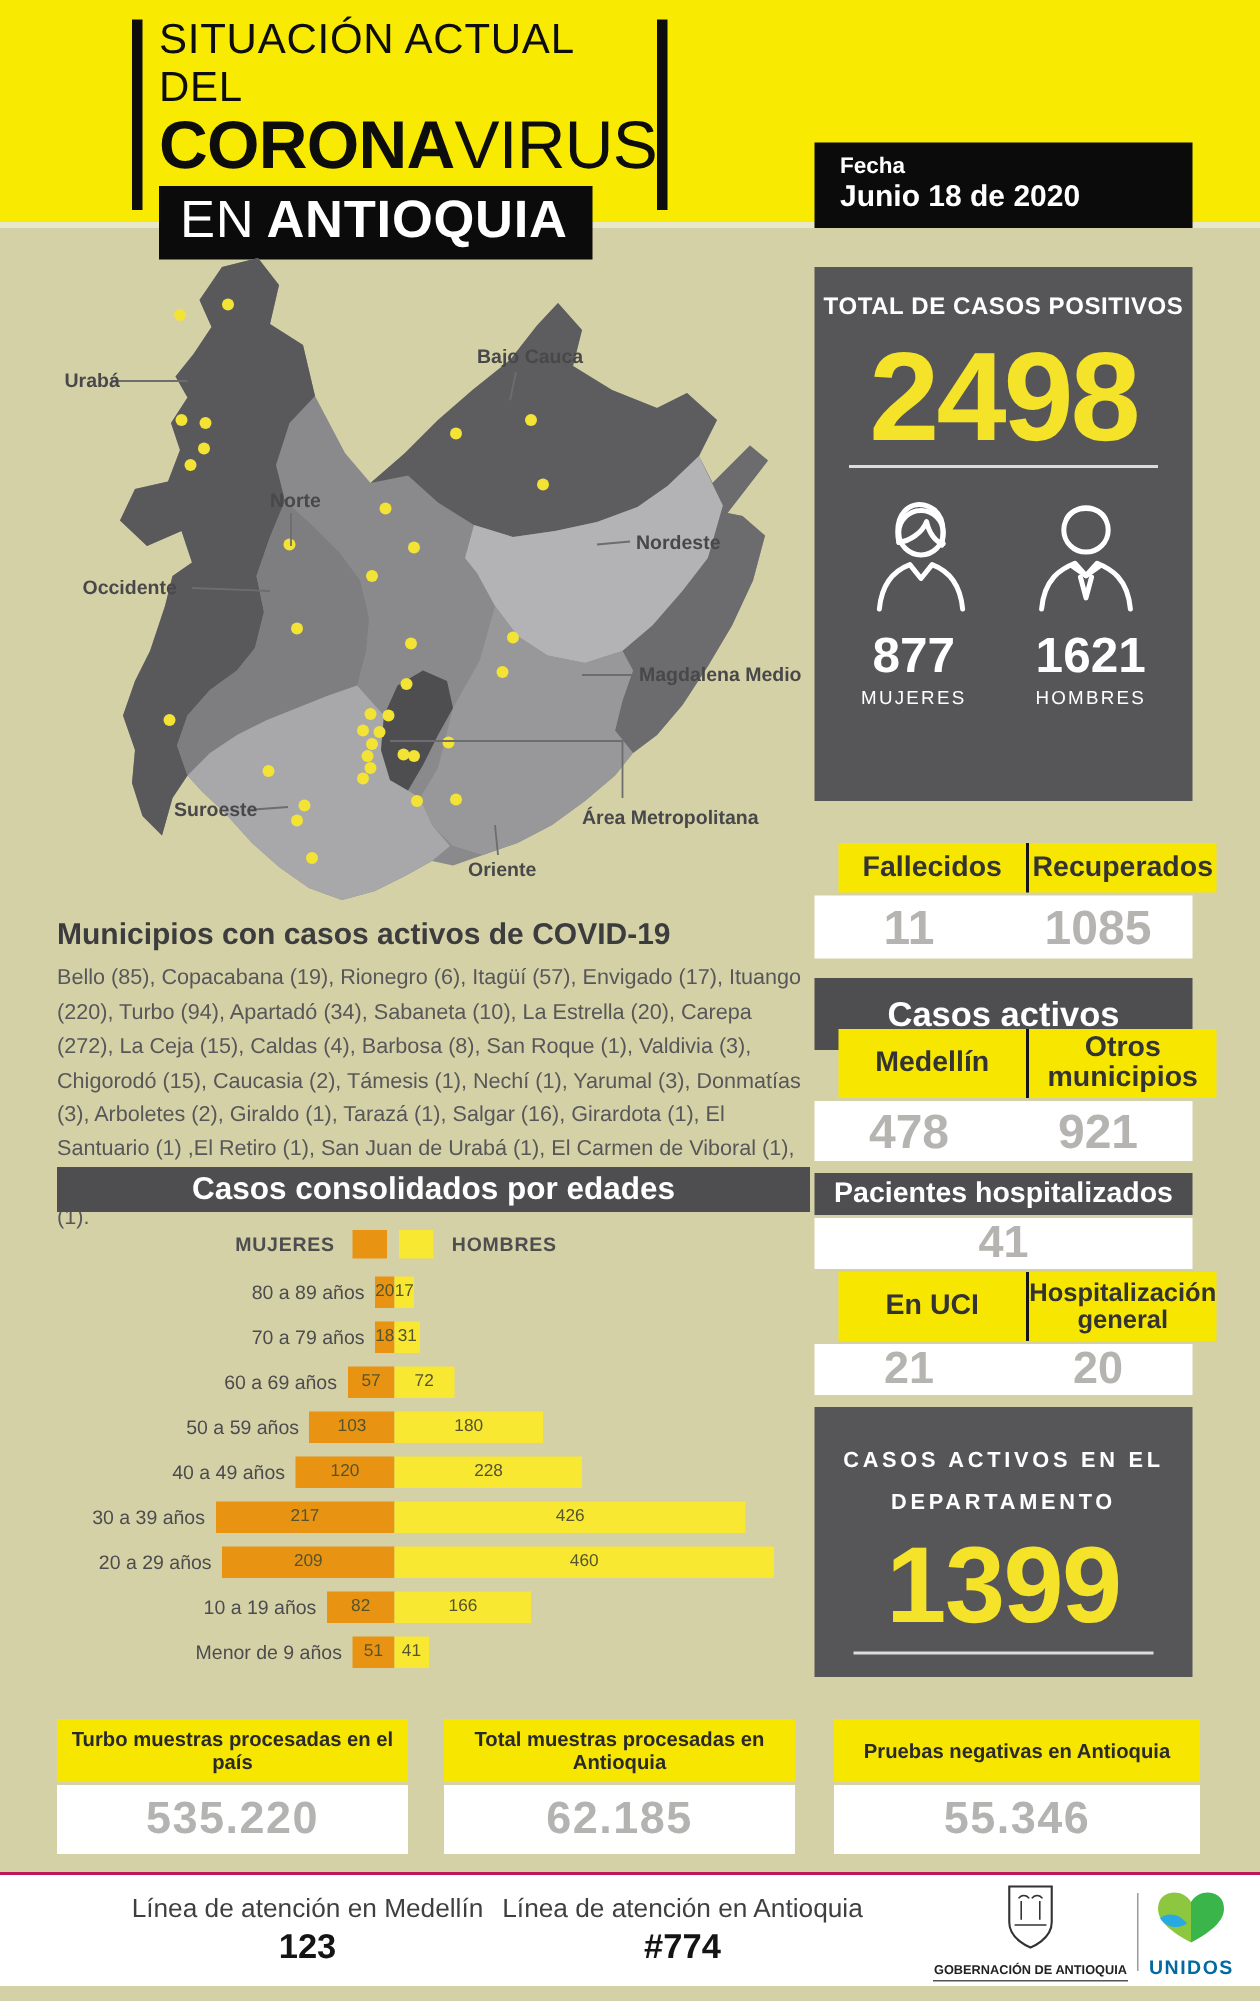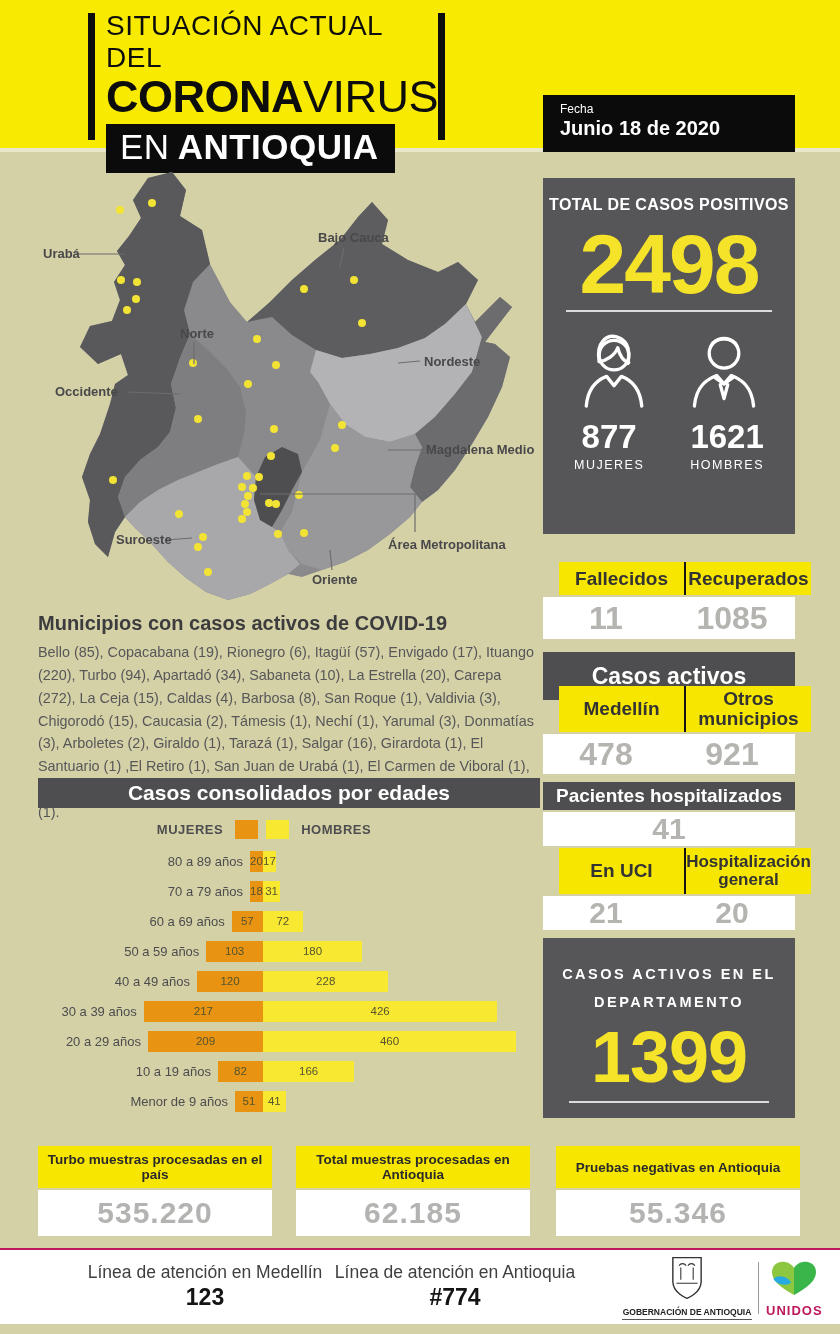--- a/index.html
+++ b/index.html
@@ -11,21 +11,21 @@
   .vbar{position:absolute;top:13px;width:7px;height:127px;background:#0d0d0d;}
   .vbar.left{left:88px;} .vbar.right{left:438px;}
   .title-block{position:absolute;left:106px;top:10px;width:330px;color:#0d0d0d;}
   .t1{font-size:28px;font-weight:500;letter-spacing:.5px;}
   .t2{font-size:45px;font-weight:400;line-height:1.02;letter-spacing:-.5px;}
   .t2 b{font-weight:800;}
   .t3{display:inline-block;background:#0b0b0b;color:#fff;font-size:35px;padding:3px 16px 6px 14px;margin-top:4px;letter-spacing:.5px;}
   .t3 .light{font-weight:300;margin-right:8px;}
   .t3 b{font-weight:800;}
   .date-box{position:absolute;left:543px;top:95px;width:252px;height:57px;background:#0b0b0b;color:#fff;box-sizing:border-box;padding:7px 0 0 17px;}
-  .date-label{font-size:12px;font-weight:400;}
+  .date-label{font-size:15px;font-weight:700;}
   .date-value{font-size:20px;font-weight:800;margin-top:1px;}
 
   
   .map-wrap{position:absolute;left:30px;top:172px;width:510px;height:428px;}
   .map-wrap svg{display:block;}
   .map-label{font-size:13px;font-weight:600;fill:#48484a;}
   .leader{stroke:#6d6d6f;stroke-width:1.2;fill:none;}
   .dot{fill:#f2e335;}
 
   
@@ -78,21 +78,21 @@
   
   .footer{position:absolute;left:0;top:1248px;width:840px;height:74px;background:#fff;border-top:2px solid #be185d;}
   .hotline{position:absolute;top:12px;text-align:center;}
   .hl1{left:60px;width:290px;} .hl2{left:330px;width:250px;}
   .hotline .hlab{font-size:17.5px;color:#3f3f41;}
   .hotline .hval{font-size:23px;font-weight:800;color:#141414;margin-top:1px;}
   .gob{position:absolute;left:622px;top:5px;width:130px;text-align:center;}
   .gob-label{font-size:8.5px;font-weight:700;color:#222;border-bottom:1px solid #555;padding-bottom:2px;margin-top:2px;white-space:nowrap;}
   .fsep{position:absolute;left:758px;top:12px;width:1px;height:52px;background:#9a9a9a;}
   .unidos{position:absolute;left:766px;top:6px;width:56px;text-align:center;}
-  .unidos-label{font-size:13px;font-weight:800;color:#be185d;letter-spacing:1px;margin-top:1px;}
+  .unidos-label{font-size:13px;font-weight:800;color:#0369a1;letter-spacing:1px;margin-top:1px;}
 </style>
 </head>
 <body>
 
 <div class="page">
 
   <header class="topbar">
     <div class="vbar left"></div>
     <div class="title-block">
       <div class="t1">SITUACIÓN ACTUAL DEL</div>

